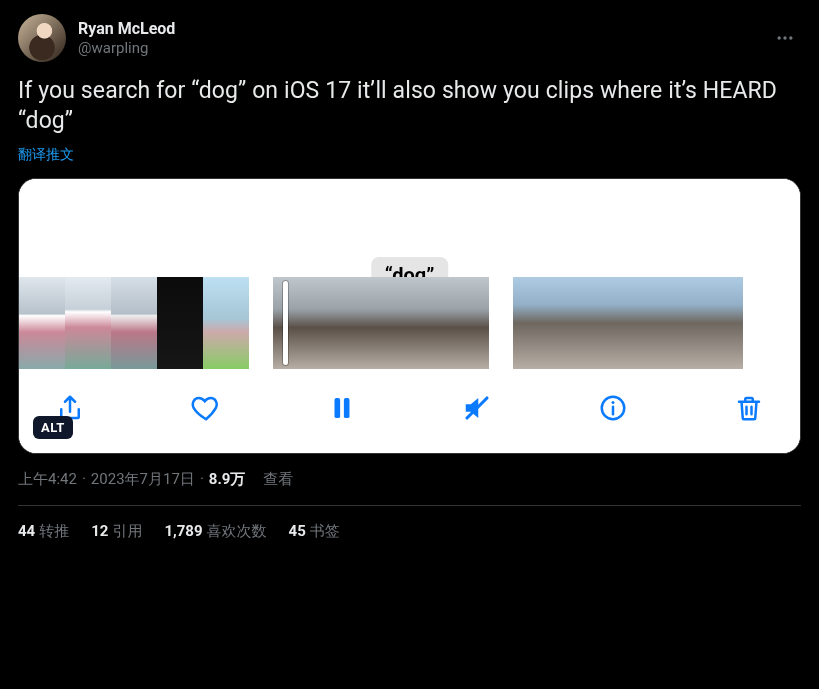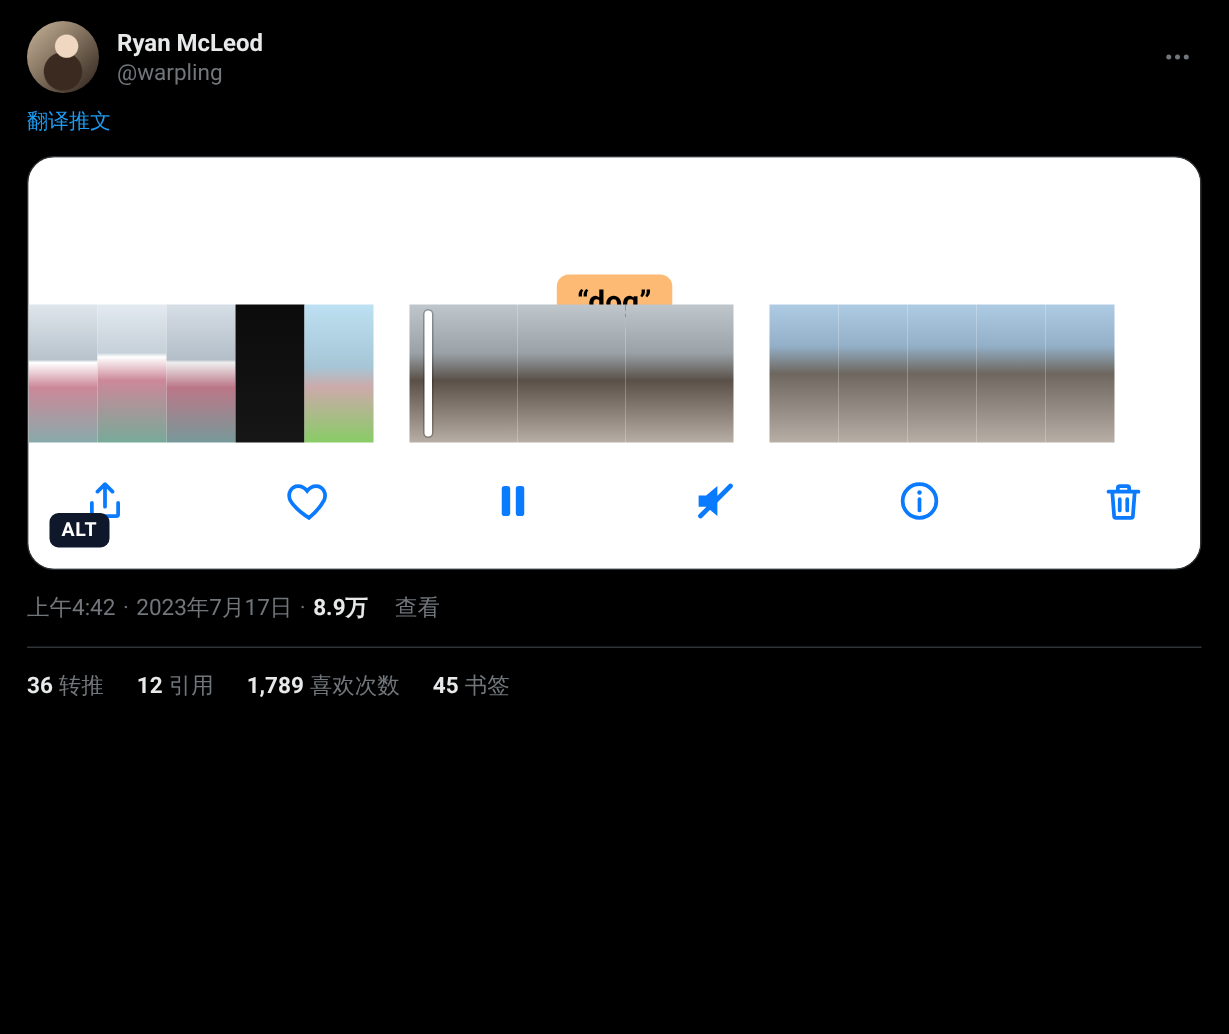--- a/index.html
+++ b/index.html
@@ -10,21 +10,21 @@
   .avatar::after { content:""; position:absolute; inset:0; background: radial-gradient(circle at 55% 35%, #f0d7c2 0 18%, transparent 20%), radial-gradient(circle at 50% 70%, #3a2a1f 0 30%, transparent 32%); }
   .ident { margin-left: 12px; flex: 1; }
   .display-name { font-size: 16px; font-weight: 700; color:#e7e9ea; }
   .handle { font-size: 15px; color:#71767b; margin-top: 1px; }
   .more { color:#71767b; padding: 6px; border-radius: 50%; }
   .more svg { display:block; }
   .body-text { margin-top: 14px; font-size: 23px; line-height: 1.3; color:#e7e9ea; letter-spacing: 0.1px; }
   .translate { color:#1d9bf0; font-size: 14px; margin-top: 10px; display:inline-block; }
   .media-card { margin-top: 14px; background:#fff; border-radius: 18px; overflow: hidden; position: relative; border:1px solid #2f3336; }
   .media-top { height: 98px; background:#fff; }
-  .dog-label { position:absolute; top:78px; left:50%; transform:translateX(-50%); background:#fdba74; color:#000; font-weight:700; font-size:20px; padding:6px 14px; border-radius:8px; }
+  .dog-label { position:absolute; top:78px; left:50%; transform:translateX(-50%); background:#e5e5e5; color:#000; font-weight:700; font-size:20px; padding:6px 14px; border-radius:8px; }
   .tick { position:absolute; top:116px; left:calc(50% + 60px); width:18px; height:6px; background:#fdbf2d; border-radius:2px; }
   .strip { display:flex; gap:24px; padding: 0 0 0 0; background:#fff; height:92px; align-items:stretch; }
   .clip-group { display:flex; gap:0; }
   .thumb { width:46px; height:92px; background:#888; }
   .g1 .thumb:nth-child(1){background:linear-gradient(#dfe6ec,#b7c2cb 40%,#fff 42%,#c89 60%,#8aa 100%);}
   .g1 .thumb:nth-child(2){background:linear-gradient(#e3eaf0,#c6d0d8 35%,#fff 38%,#c89 55%,#7a9 100%);}
   .g1 .thumb:nth-child(3){background:linear-gradient(#d6dee6,#b3bec8 40%,#eee 42%,#b78 60%,#799 100%);}
   .g1 .thumb:nth-child(4){background:linear-gradient(#0b0b0b,#161616);}
   .g1 .thumb:nth-child(5){background:linear-gradient(#bde0f2,#a6c6d6 45%,#caa 60%,#8c6 100%);}
   .g2 { position:relative; }
@@ -55,20 +55,21 @@
     </div>
     <div class="more">
       <svg viewBox="0 0 24 24" width="20" height="20">
           <circle cx="5" cy="12" r="2" fill="#71767b"></circle>
           <circle cx="12" cy="12" r="2" fill="#71767b"></circle>
           <circle cx="19" cy="12" r="2" fill="#71767b"></circle>
         </svg>
     </div>
   </div>
 
+  <div class="body-text">If you search for “dog” on iOS 17 it’ll also show you clips where it’s HEARD “dog”</div>
   <a class="translate">翻译推文</a>
 
   <div class="media-card">
     <div class="media-top"></div>
     <div class="dog-label">“dog”</div>
     <div class="tick"></div>
 
     <div class="strip">
       <div class="clip-group g1">
         <div class="thumb"></div>
@@ -138,21 +139,21 @@
     <span>2023年7月17日</span>
     <span class="dot">·</span>
     <span class="views-count">8.9万</span>
     <span>查看</span>
   </div>
 
   <div class="divider"></div>
 
   <div class="stats">
     <div>
-      <span class="num">36</span><span>转推</span>
+      <span class="num">44</span><span>转推</span>
     </div>
     <div>
       <span class="num">12</span><span>引用</span>
     </div>
     <div>
       <span class="num">1,789</span><span>喜欢次数</span>
     </div>
     <div>
       <span class="num">45</span><span>书签</span>
     </div>

